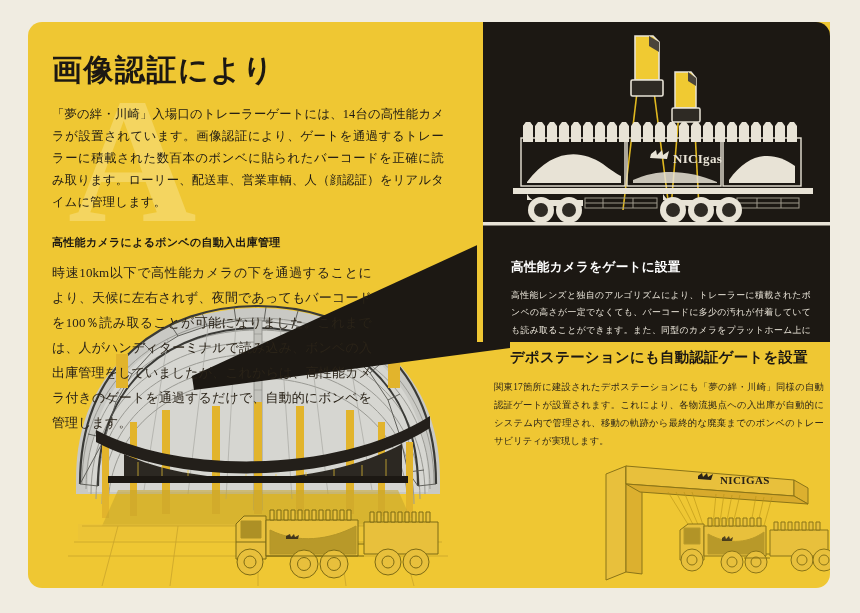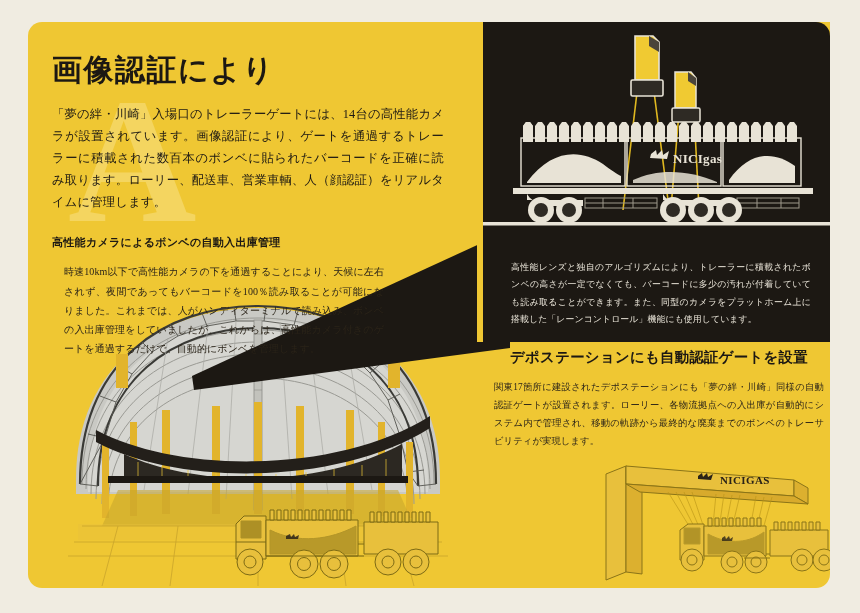--- a/index.html
+++ b/index.html
@@ -56,22 +56,22 @@
     font-family:"Liberation Serif","DejaVu Serif",serif;
     font-size:12.3px;line-height:1.78;color:#1c1813;
     margin:0;text-align:justify;letter-spacing:.2px;
   }
   .sub-head{
     font-size:11px;font-weight:700;color:#1c1813;
     margin:22px 0 11px 0;letter-spacing:.3px;
   }
   .sub-body{
     font-family:"Liberation Serif","DejaVu Serif",serif;
-    font-size:10px;line-height:1.92;color:#2a2318;
-    margin:12px;text-align:justify;width:320px;letter-spacing:.1px;
+    font-size:13px;line-height:1.92;color:#2a2318;
+    margin:0;text-align:justify;width:320px;letter-spacing:.1px;
   }
 
   
   .dark-text{position:absolute;left:28px;top:237px;width:300px;}
   .dark-head{
     font-size:12.6px;font-weight:700;color:#ffffff;
     margin:0 0 11px 0;letter-spacing:.3px;
   }
   .dark-body{
     font-family:"Liberation Serif","DejaVu Serif",serif;
@@ -373,29 +373,30 @@
             <circle cx="218" cy="188" r="7" fill="#2e2a24"></circle>
           <circle cx="246" cy="188" r="13" fill="#e8e3d6"></circle>
             <circle cx="246" cy="188" r="7" fill="#2e2a24"></circle>
         </g>
 
         <rect x="0" y="200" width="347" height="3.5" fill="#e8e3d6"></rect>
       </svg>
     </div>
 
     <div class="dark-text">
+      <h3 class="dark-head">高性能カメラをゲートに設置</h3>
       <p class="dark-body">高性能レンズと独自のアルゴリズムにより、トレーラーに積載されたボンベの高さが一定でなくても、バーコードに多少の汚れが付着していても読み取ることができます。また、同型のカメラをプラットホーム上に搭載した「レーンコントロール」機能にも使用しています。</p>
     </div>
   </div>
 
   <div class="left-col">
     <h1 class="main-title">画像認証により</h1>
     <p class="lead-body">「夢の絆・川崎」入場口のトレーラーゲートには、14台の高性能カメラが設置されています。画像認証により、ゲートを通過するトレーラーに積載された数百本のボンベに貼られたバーコードを正確に読み取ります。ローリー、配送車、営業車輌、人（顔認証）をリアルタイムに管理します。</p>
     <h2 class="sub-head">高性能カメラによるボンベの自動入出庫管理</h2>
     <p class="sub-body">時速10km以下で高性能カメラの下を通過することにより、天候に左右されず、夜間であってもバーコードを100％読み取ることが可能になりました。これまでは、人がハンディターミナルで読み込み、ボンベの入出庫管理をしていましたが、これからは、高性能カメラ付きのゲートを通過するだけで、自動的にボンベを管理します。</p>
   </div>
 
   <div class="br-col">
     <h2 class="br-head">デポステーションにも自動認証ゲートを設置</h2>
-    <p class="br-body">関東17箇所に建設されたデポステーションにも「夢の絆・川崎」同様の自動認証ゲートが設置されます。ローリー、各物流拠点への入出庫が自動的にシステム内で管理され、移動の軌跡から最終的な廃棄までのボンベのトレーサビリティが実現します。</p>
+    <p class="br-body">関東17箇所に建設されたデポステーションにも「夢の絆・川崎」同様の自動認証ゲートが設置されます。これにより、各物流拠点への入出庫が自動的にシステム内で管理され、移動の軌跡から最終的な廃棄までのボンベのトレーサビリティが実現します。</p>
   </div>
 
 </div>
 
 </body></html>

